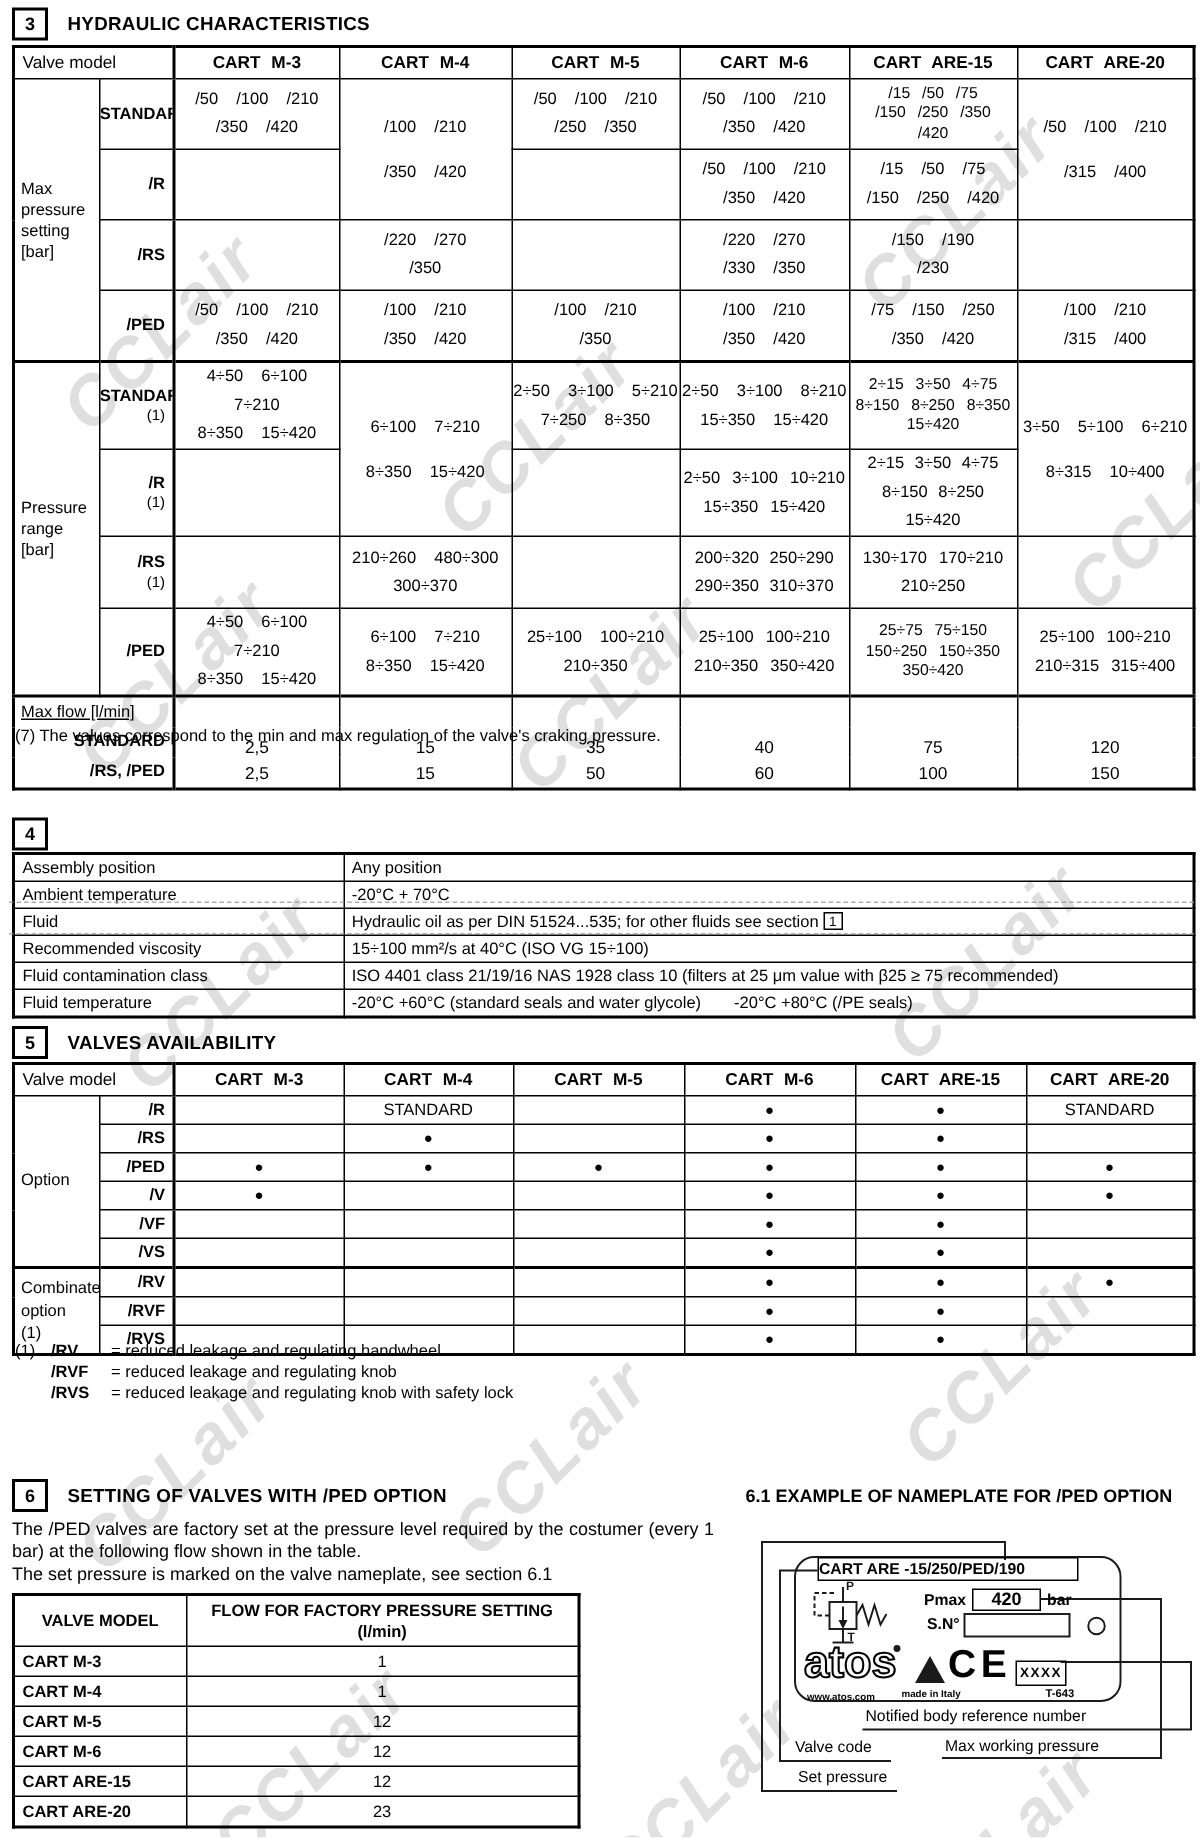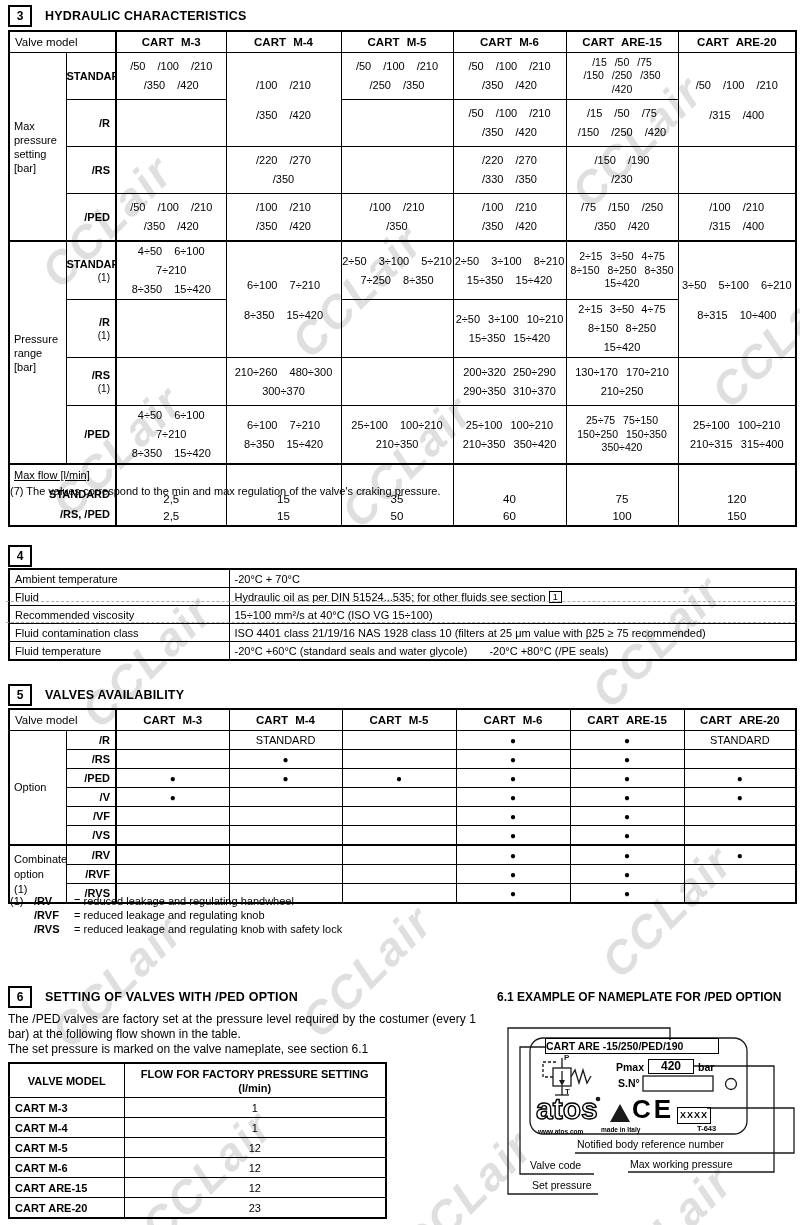--- a/index.html
+++ b/index.html
@@ -286,20 +286,24 @@
       <div class="secnum">4</div>
     </div>
 
     <div class="abs t4wrap" style="left:8px;top:568px">
       <table class="t4">
         <colgroup>
             <col style="width:220px">
             <col style="width:567px">
           </colgroup>
         <tbody>
+            <tr>
+              <td>Assembly position</td>
+            <td><span>Any position</span><span class="v2"></span></td>
+            </tr>
         <tr>
               <td>Ambient temperature</td>
             <td><span>-20°C + 70°C</span><span class="v2"></span></td>
             </tr>
         <tr>
               <td>Fluid</td>
             <td><span>Hydraulic oil as per DIN 51524...535; for other fluids see section</span><span class="numbox">1</span><span class="v2"></span></td>
             </tr>
         <tr>
               <td>Recommended viscosity</td>

